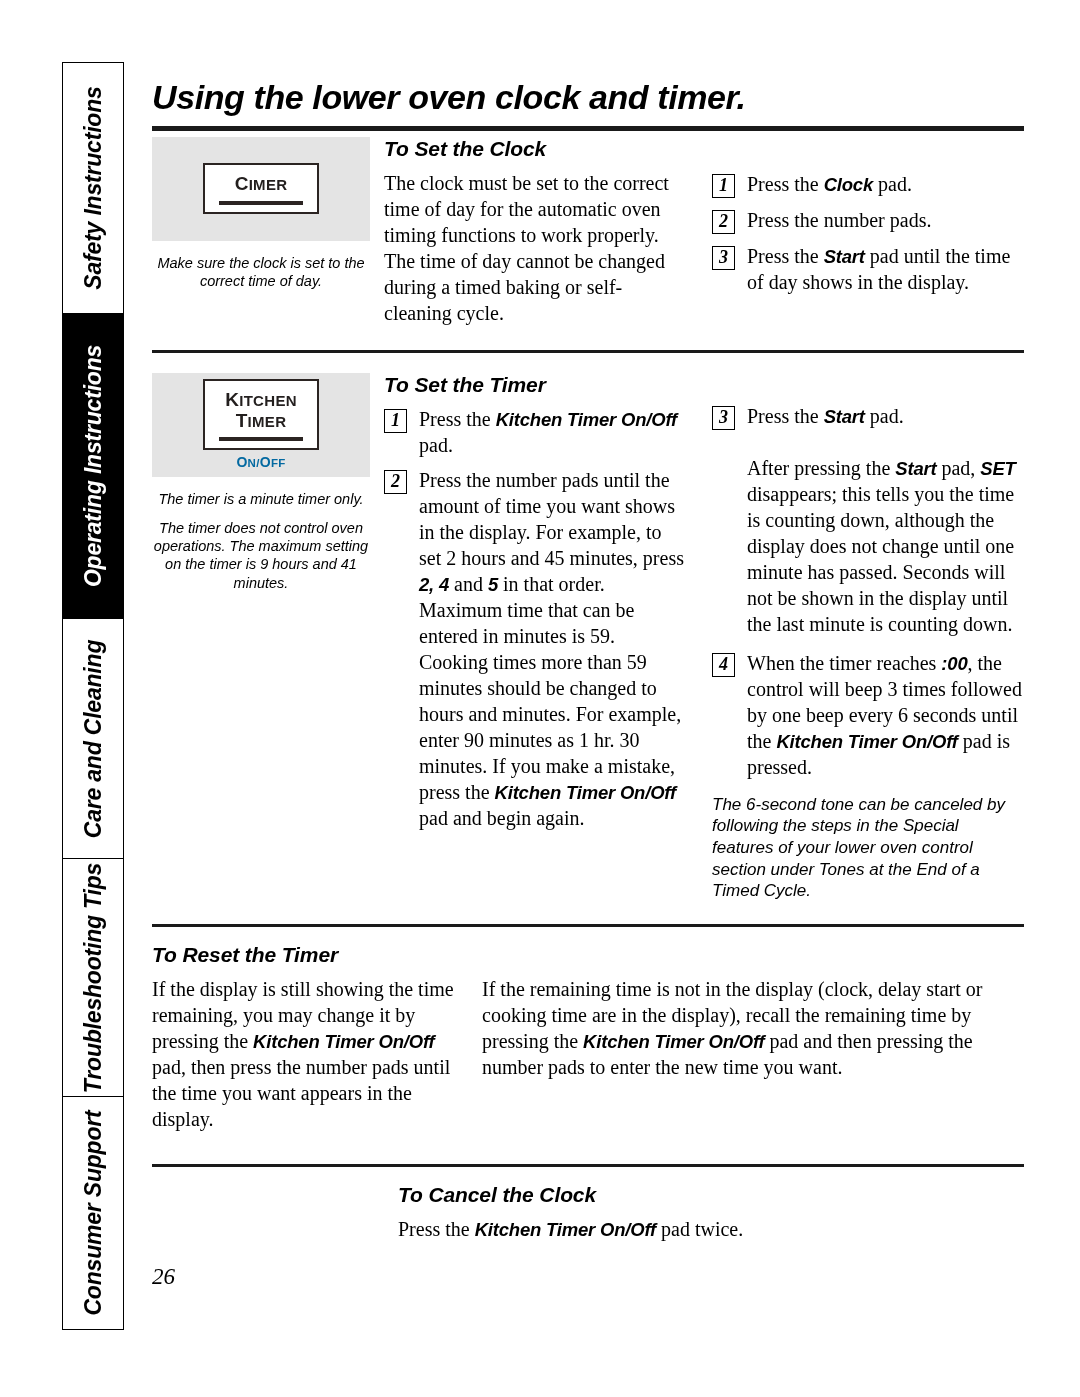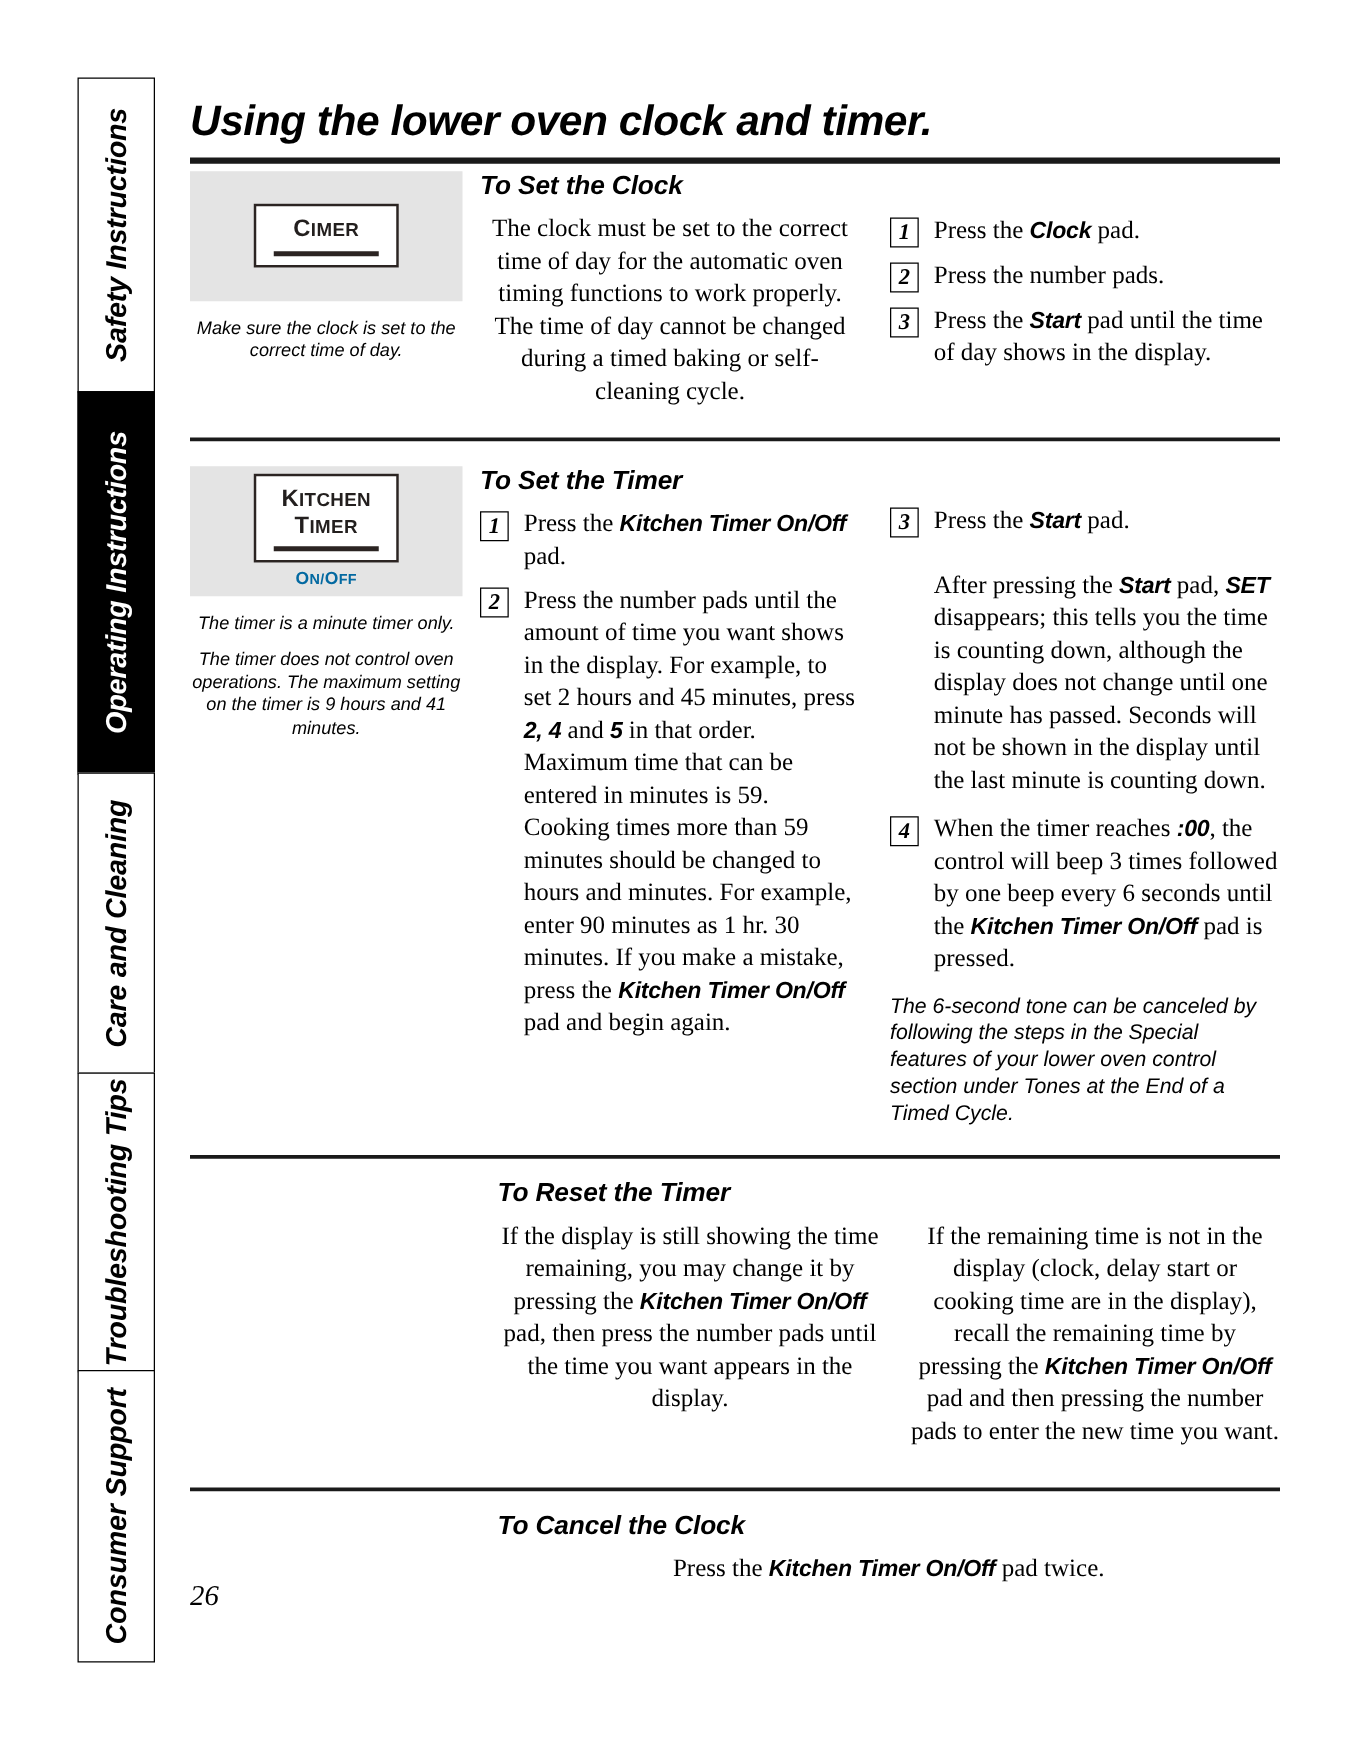--- a/index.html
+++ b/index.html
@@ -160,21 +160,20 @@
     font-size: 21px;
     letter-spacing: -0.1px;
     margin: 6px 0 9px 0;
   }
 
   p.body {
     font-family: "Liberation Serif", serif;
     font-size: 20px;
     line-height: 1.30;
     margin: 0 0 10px 0;
-    text-align: center;
   }
   b.pad-name {
     font-family: "Liberation Sans", sans-serif;
     font-weight: bold;
     font-style: italic;
     font-size: 18.5px;
     letter-spacing: -0.2px;
   }
 
   
@@ -333,21 +332,21 @@
         <div class="step-body"><span>When the timer reaches </span><b class="pad-name">:00</b><span>, the control will beep 3 times followed by one beep every 6 seconds until the </span><b class="pad-name">Kitchen Timer On/Off</b><span> pad is pressed.</span></div>
       </div>
 
       <div class="italic-note">The 6-second tone can be canceled by following the steps in the Special features of your lower oven control section under Tones at the End of a Timed Cycle.</div>
     </div>
   </div>
 
   <hr class="rule-mid" style="margin-top:22px">
 
   <div style="margin-top:16px">
-    <div style="margin-left:246px">
+    <div style="">
       <div class="h2">To Reset the Timer</div>
       <div class="section">
         <div class="col-wide-a">
           <p class="body"><span>If the display is still showing the time remaining, you may change it by pressing the </span><b class="pad-name">Kitchen Timer On/Off</b><span> pad, then press the number pads until the time you want appears in the display.</span></p>
         </div>
         <div class="col-b">
           <p class="body"><span>If the remaining time is not in the display (clock, delay start or cooking time are in the display), recall the remaining time by pressing the </span><b class="pad-name">Kitchen Timer On/Off</b><span> pad and then pressing the number pads to enter the new time you want.</span></p>
         </div>
       </div>
     </div>

